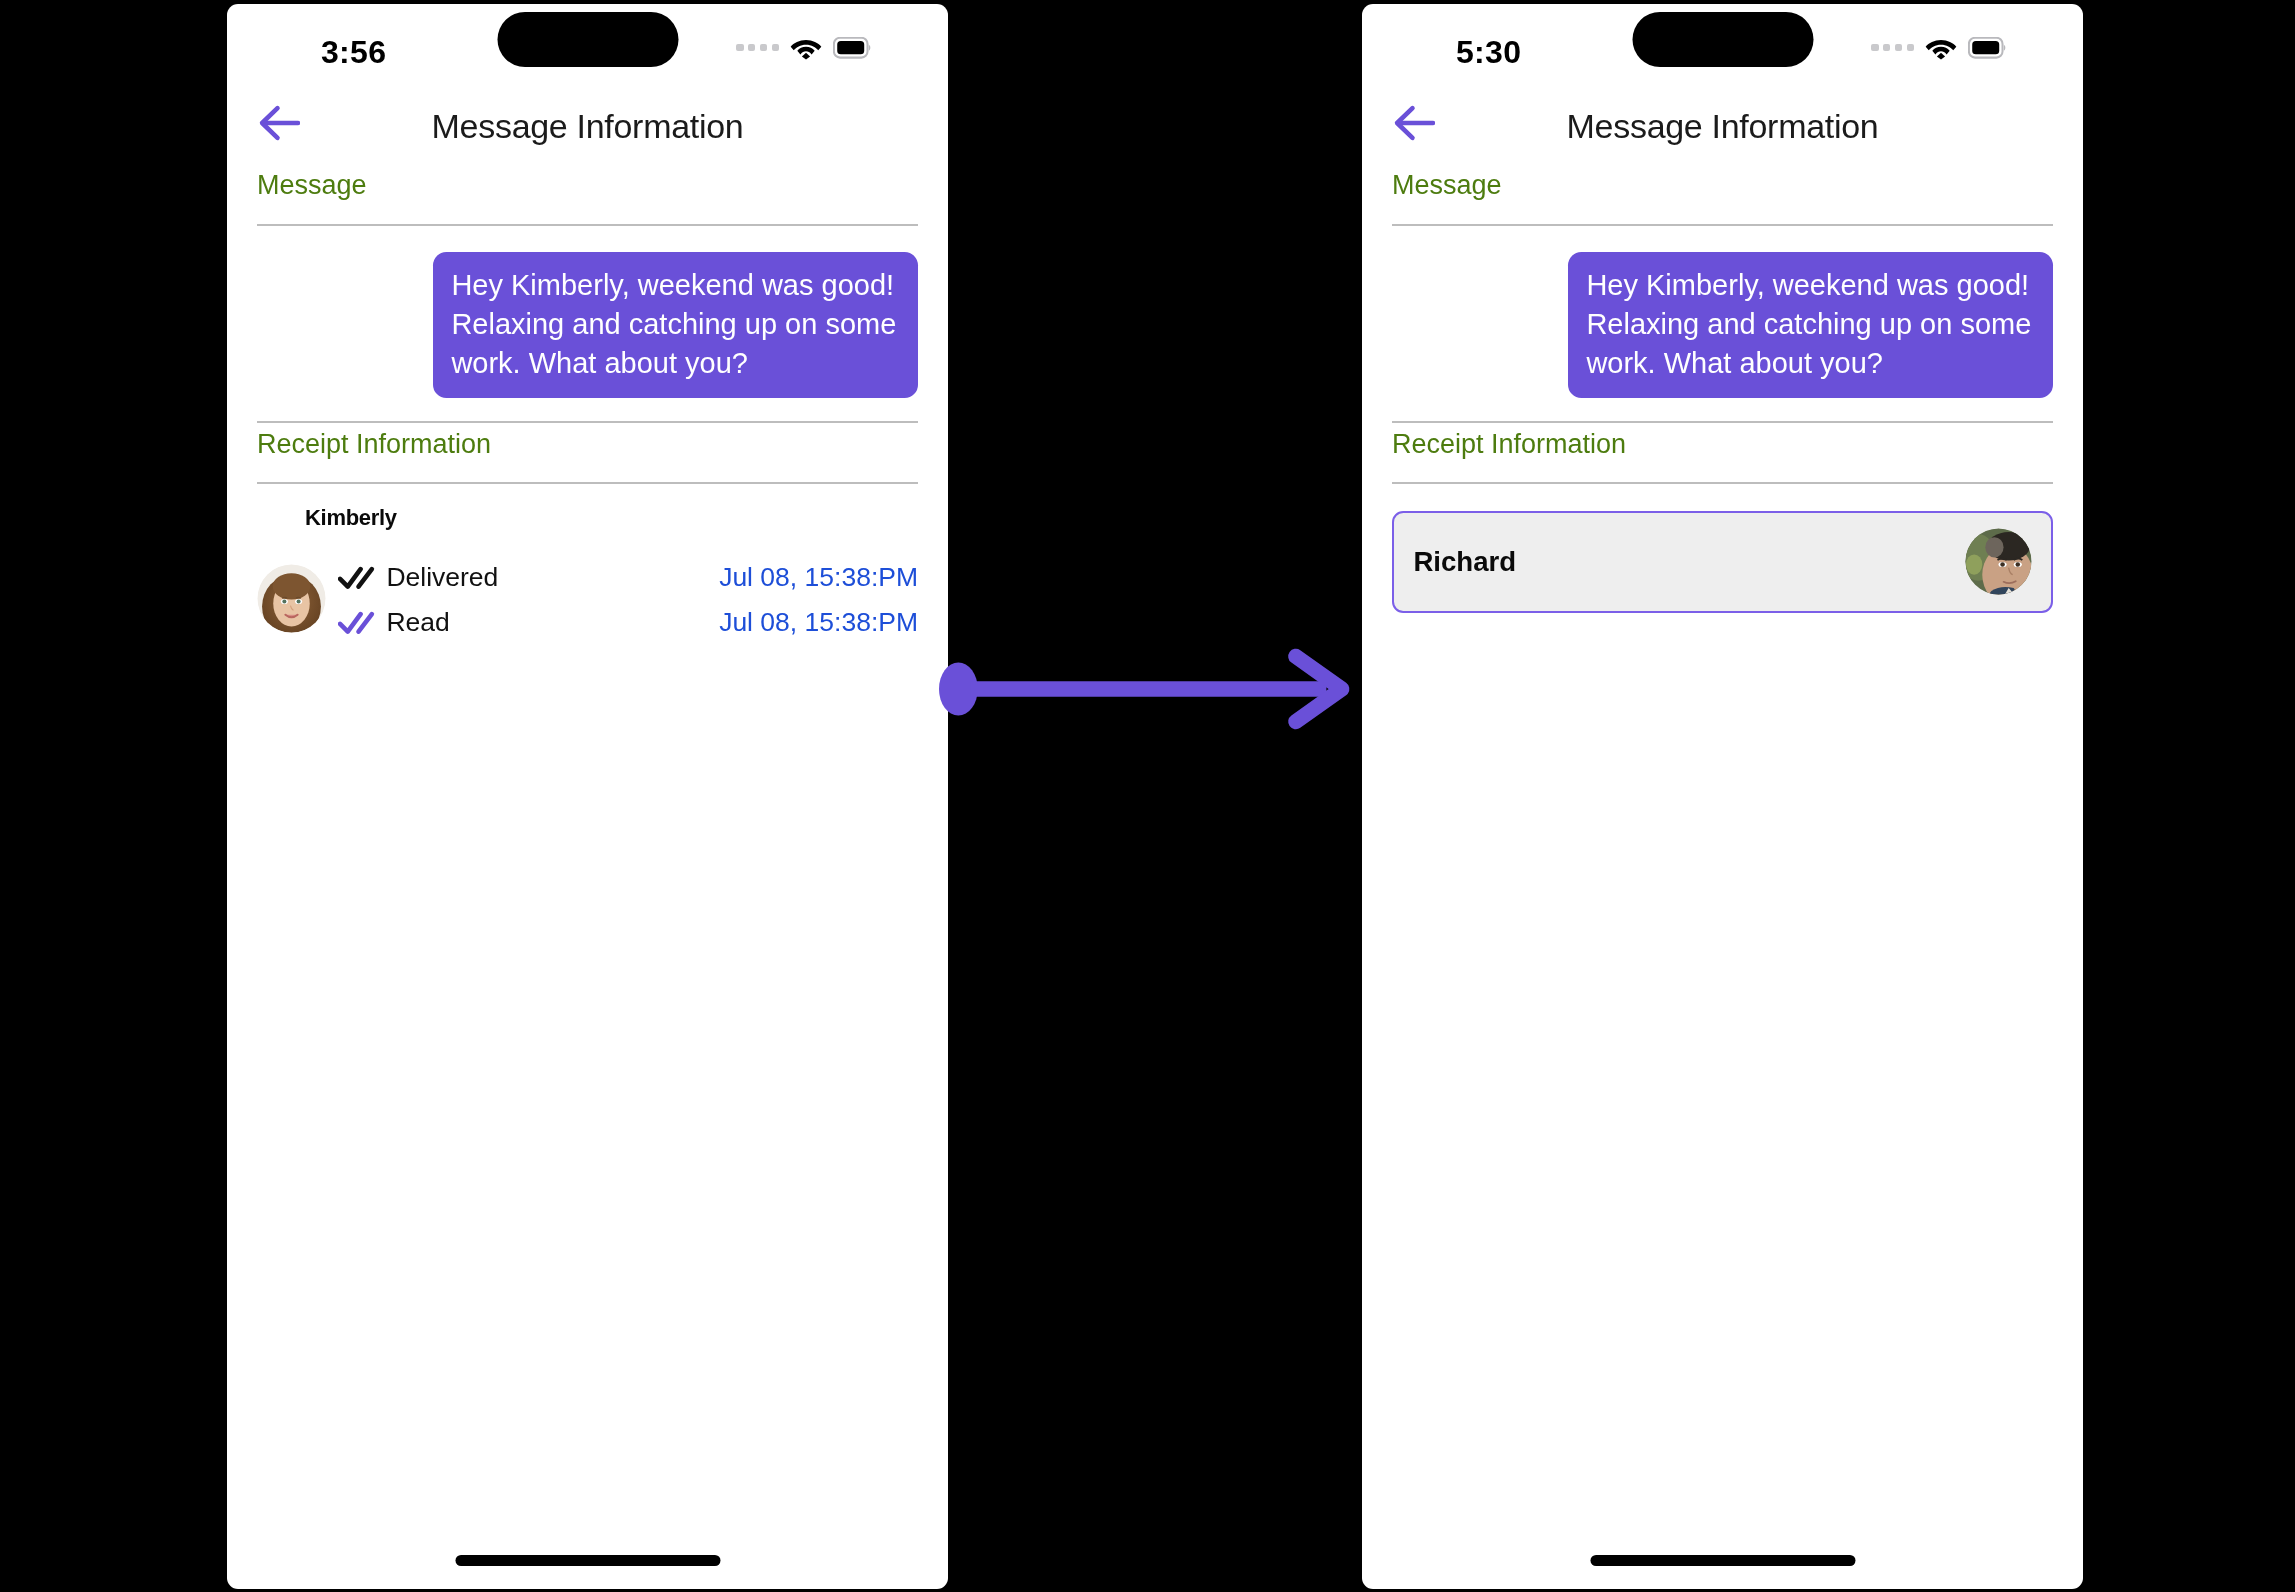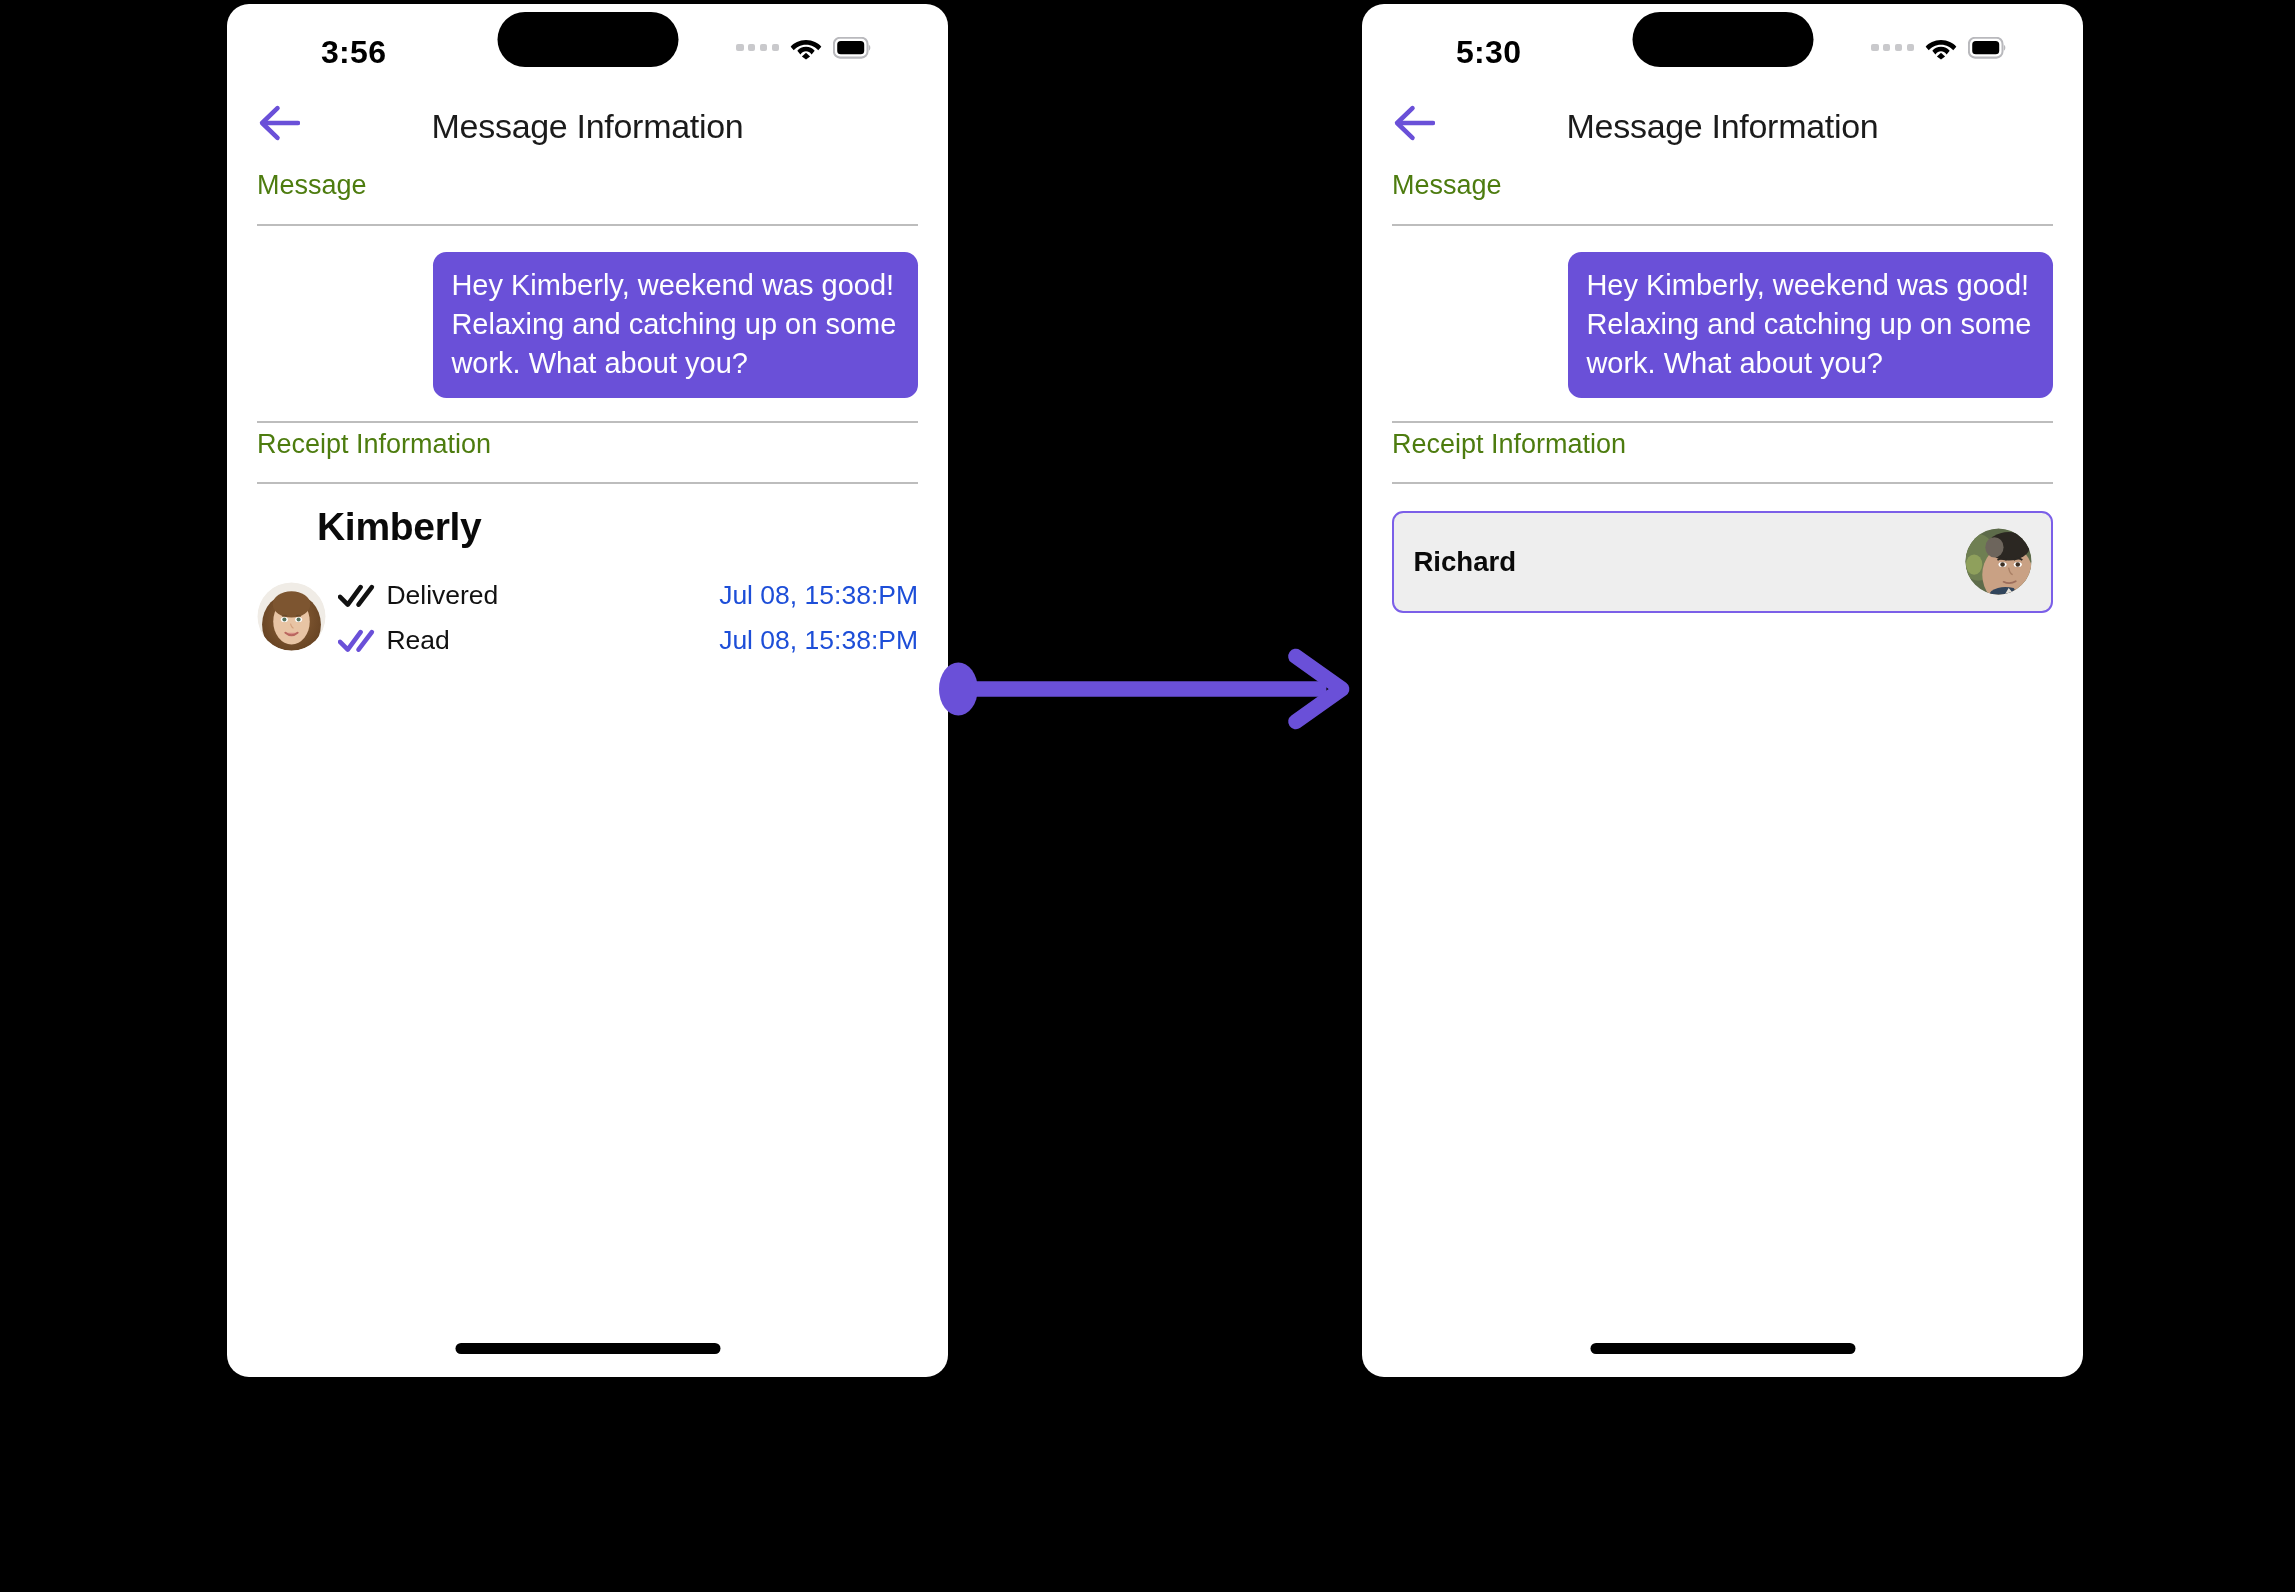--- a/index.html
+++ b/index.html
@@ -17,23 +17,23 @@
     width: 2295px;
     height: 1593px;
     background: #000000;
   }
 
   
   .phone {
     position: absolute;
     top: 4.1px;
     width: 721px;
-    height: 1373px;
+    height: 1585px;
     background: #ffffff;
-    border-radius: 22px;
+    border-radius: 11px;
     overflow: hidden;
   }
   .phone-left  { left: 227px; }
   .phone-right { left: 1362px; }
 
   
   .status-bar {
     position: relative;
     height: 77px;
     width: 100%;
@@ -129,22 +129,22 @@
     white-space: pre-wrap;
   }
 
   
   .receipt {
     position: relative;
     margin: 20.4px 0 0 0;
     padding: 0 30px;
   }
   .receipt-name {
-    margin-left: 60px;
-    font-size: 39px;
+    margin-left: 48px;
+    font-size: 22px;
     font-weight: 600;
     color: #0a0a0a;
     letter-spacing: -0.3px;
   }
   .receipt-body {
     display: flex;
     align-items: flex-start;
     margin-top: 24px;
   }
   .avatar {

